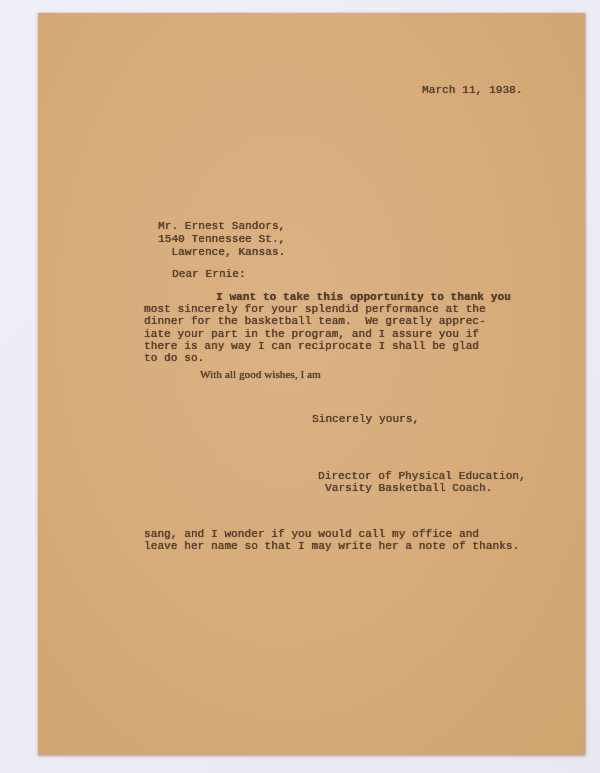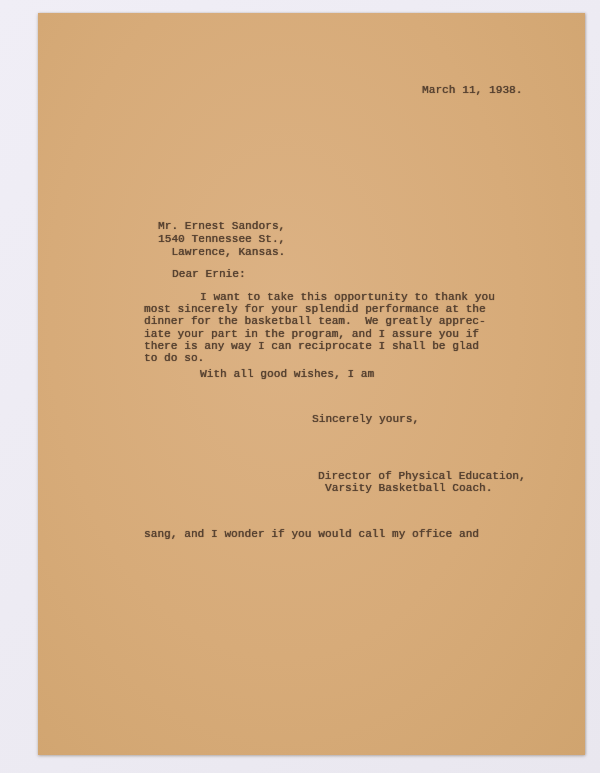--- a/index.html
+++ b/index.html
@@ -54,35 +54,36 @@
 
     <div class="block" style="left:120px; top:207px;text-align:right;">
       <span class="tline" style="line-height:12.8px;">Mr. Ernest Sandors,</span>
       <span class="tline" style="line-height:12.8px;">1540 Tennessee St.,</span>
       <span class="tline" style="line-height:12.8px;">Lawrence, Kansas.</span>
     </div>
 
     <div class="tline" style="left:102px; top:255px;padding-left:32px;">Dear Ernie:</div>
 
     <div class="block" style="left:106px; top:278px;">
-      <span class="tline" style="margin-left:56px;">I want to take this opportunity to thank you</span>
+      <span class="tline" style="margin-left:72px;font-weight:bold;">I want to take this opportunity to thank you</span>
       <span class="tline">most sincerely for your splendid performance at the</span>
       <span class="tline">dinner for the basketball team.  We greatly apprec-</span>
       <span class="tline">iate your part in the program, and I assure you if</span>
       <span class="tline">there is any way I can reciprocate I shall be glad</span>
       <span class="tline">to do so.</span>
     </div>
 
-    <div class="tline" style="left:162px; top:355px;">With all good wishes, I am</div>
+    <div class="tline" style="left:162px; top:355px;font-family:Liberation Serif, serif;">With all good wishes, I am</div>
 
     <div class="tline" style="left:274px; top:400px;">Sincerely yours,</div>
 
     <div class="block" style="left:280px; top:457px;">
       <span class="tline">Director of Physical Education,</span>
       <span class="tline sig2">Varsity Basketball Coach.</span>
     </div>
 
     <div class="block" style="left:106px; top:515px;">
       <span class="tline">sang, and I wonder if you would call my office and</span>
+      <span class="tline">leave her name so that I may write her a note of thanks.</span>
     </div>
 
   </div>
 </div>
 
 </body></html>

